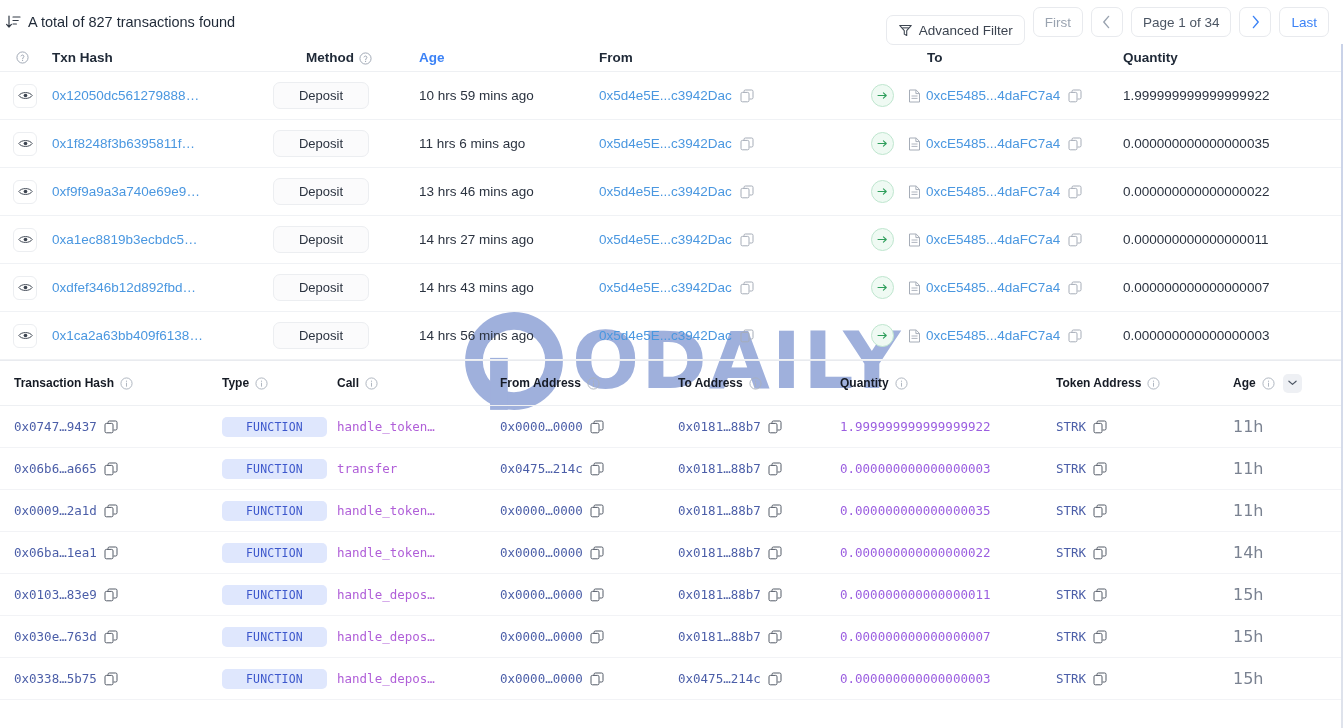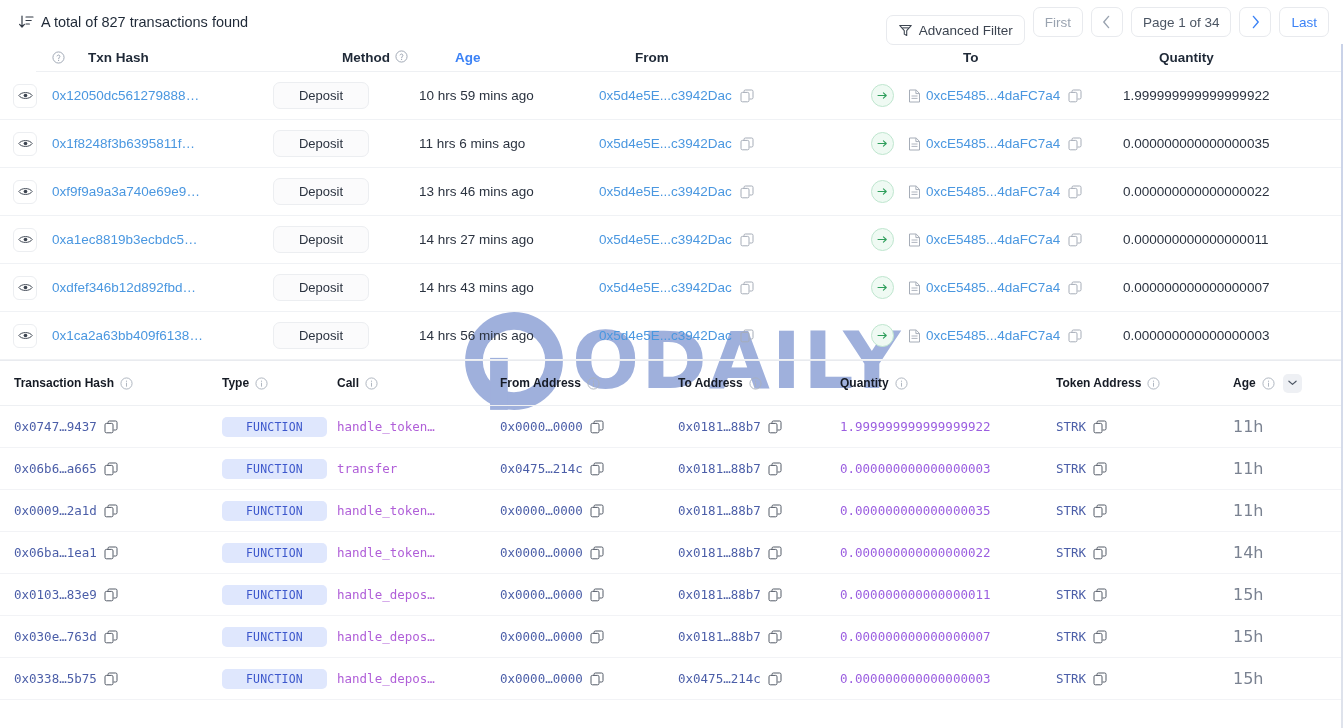--- a/index.html
+++ b/index.html
@@ -30,21 +30,21 @@
     color: #9fb0dc;
     line-height: 1;
     margin-left: 6px;
   }
 
   
   .topbar {
     position: relative; z-index: 10;
     height: 44px;
     display: flex; align-items: center;
-    padding: 0 14px 0 18px;
+    padding: 0 14px 0 5px;
     background: #fff;
   }
   .total-wrap { display: flex; align-items: center; gap: 7px; }
   .sort-icon { width: 16px; height: 16px; display:block; }
   .total-text {
     font-size: 14.5px; color: #1f2937; font-weight: 400;
     white-space: nowrap;
   }
   .topbar-right {
     margin-left: auto; display: flex; align-items: center; gap: 8px;
@@ -68,39 +68,39 @@
   .btn.arrow.next { color: #3b82f6; }
   .btn.blue { color: #3b82f6; }
   .funnel { width: 15px; height: 15px; display:block; }
 
   
   .t1 { position: relative; z-index: 8; }
   .t1-head {
     height: 28px;
     display: flex; align-items: center;
     border-bottom: 1px solid #eef0f3;
-    font-size: 13.5px; font-weight: bold; color: #1f2937; margin-left: 36px;
+    font-size: 13.5px; font-weight: bold; color: #1f2937;
   }
   .t1-row {
     height: 48px;
     display: flex; align-items: center;
     border-bottom: 1px solid #f0f2f5;
     font-size: 13.5px;
   }
   .c-eye   { width: 50px; flex: 0 0 50px; display:flex; align-items:center; justify-content:center; }
   .c-hash  { width: 223px; flex: 0 0 223px; }
   .c-meth  { width: 146px; flex: 0 0 146px; }
   .c-age   { width: 180px; flex: 0 0 180px; }
   .c-from  { width: 272px; flex: 0 0 272px; }
   .c-to    { width: 252px; flex: 0 0 252px; }
   .c-qty   { flex: 1 1 auto; }
 
   .t1-head .c-eye { justify-content: flex-start; padding-left: 16px; }
   .t1-head .c-hash { padding-left: 2px; }
-  .t1-head .c-meth { display:flex; align-items:flex-start; gap:5px;padding-left:33px; }
+  .t1-head .c-meth { display:flex; align-items:flex-end; gap:5px;padding-left:33px; }
   .t1-head .c-age { color: #3b82f6; }
   .t1-head .c-to  { padding-left: 56px; }
 
   .eye-box {
     width: 24px; height: 24px; border: 1px solid #eceef1; border-radius: 6px;
     background: #fff; display: flex; align-items: center; justify-content: center;
     cursor: pointer;
   }
   .q-icon { width: 13px; height: 13px; display: block; }
   .hash-link { color: #4a97e0; text-decoration: none; cursor: pointer; }

